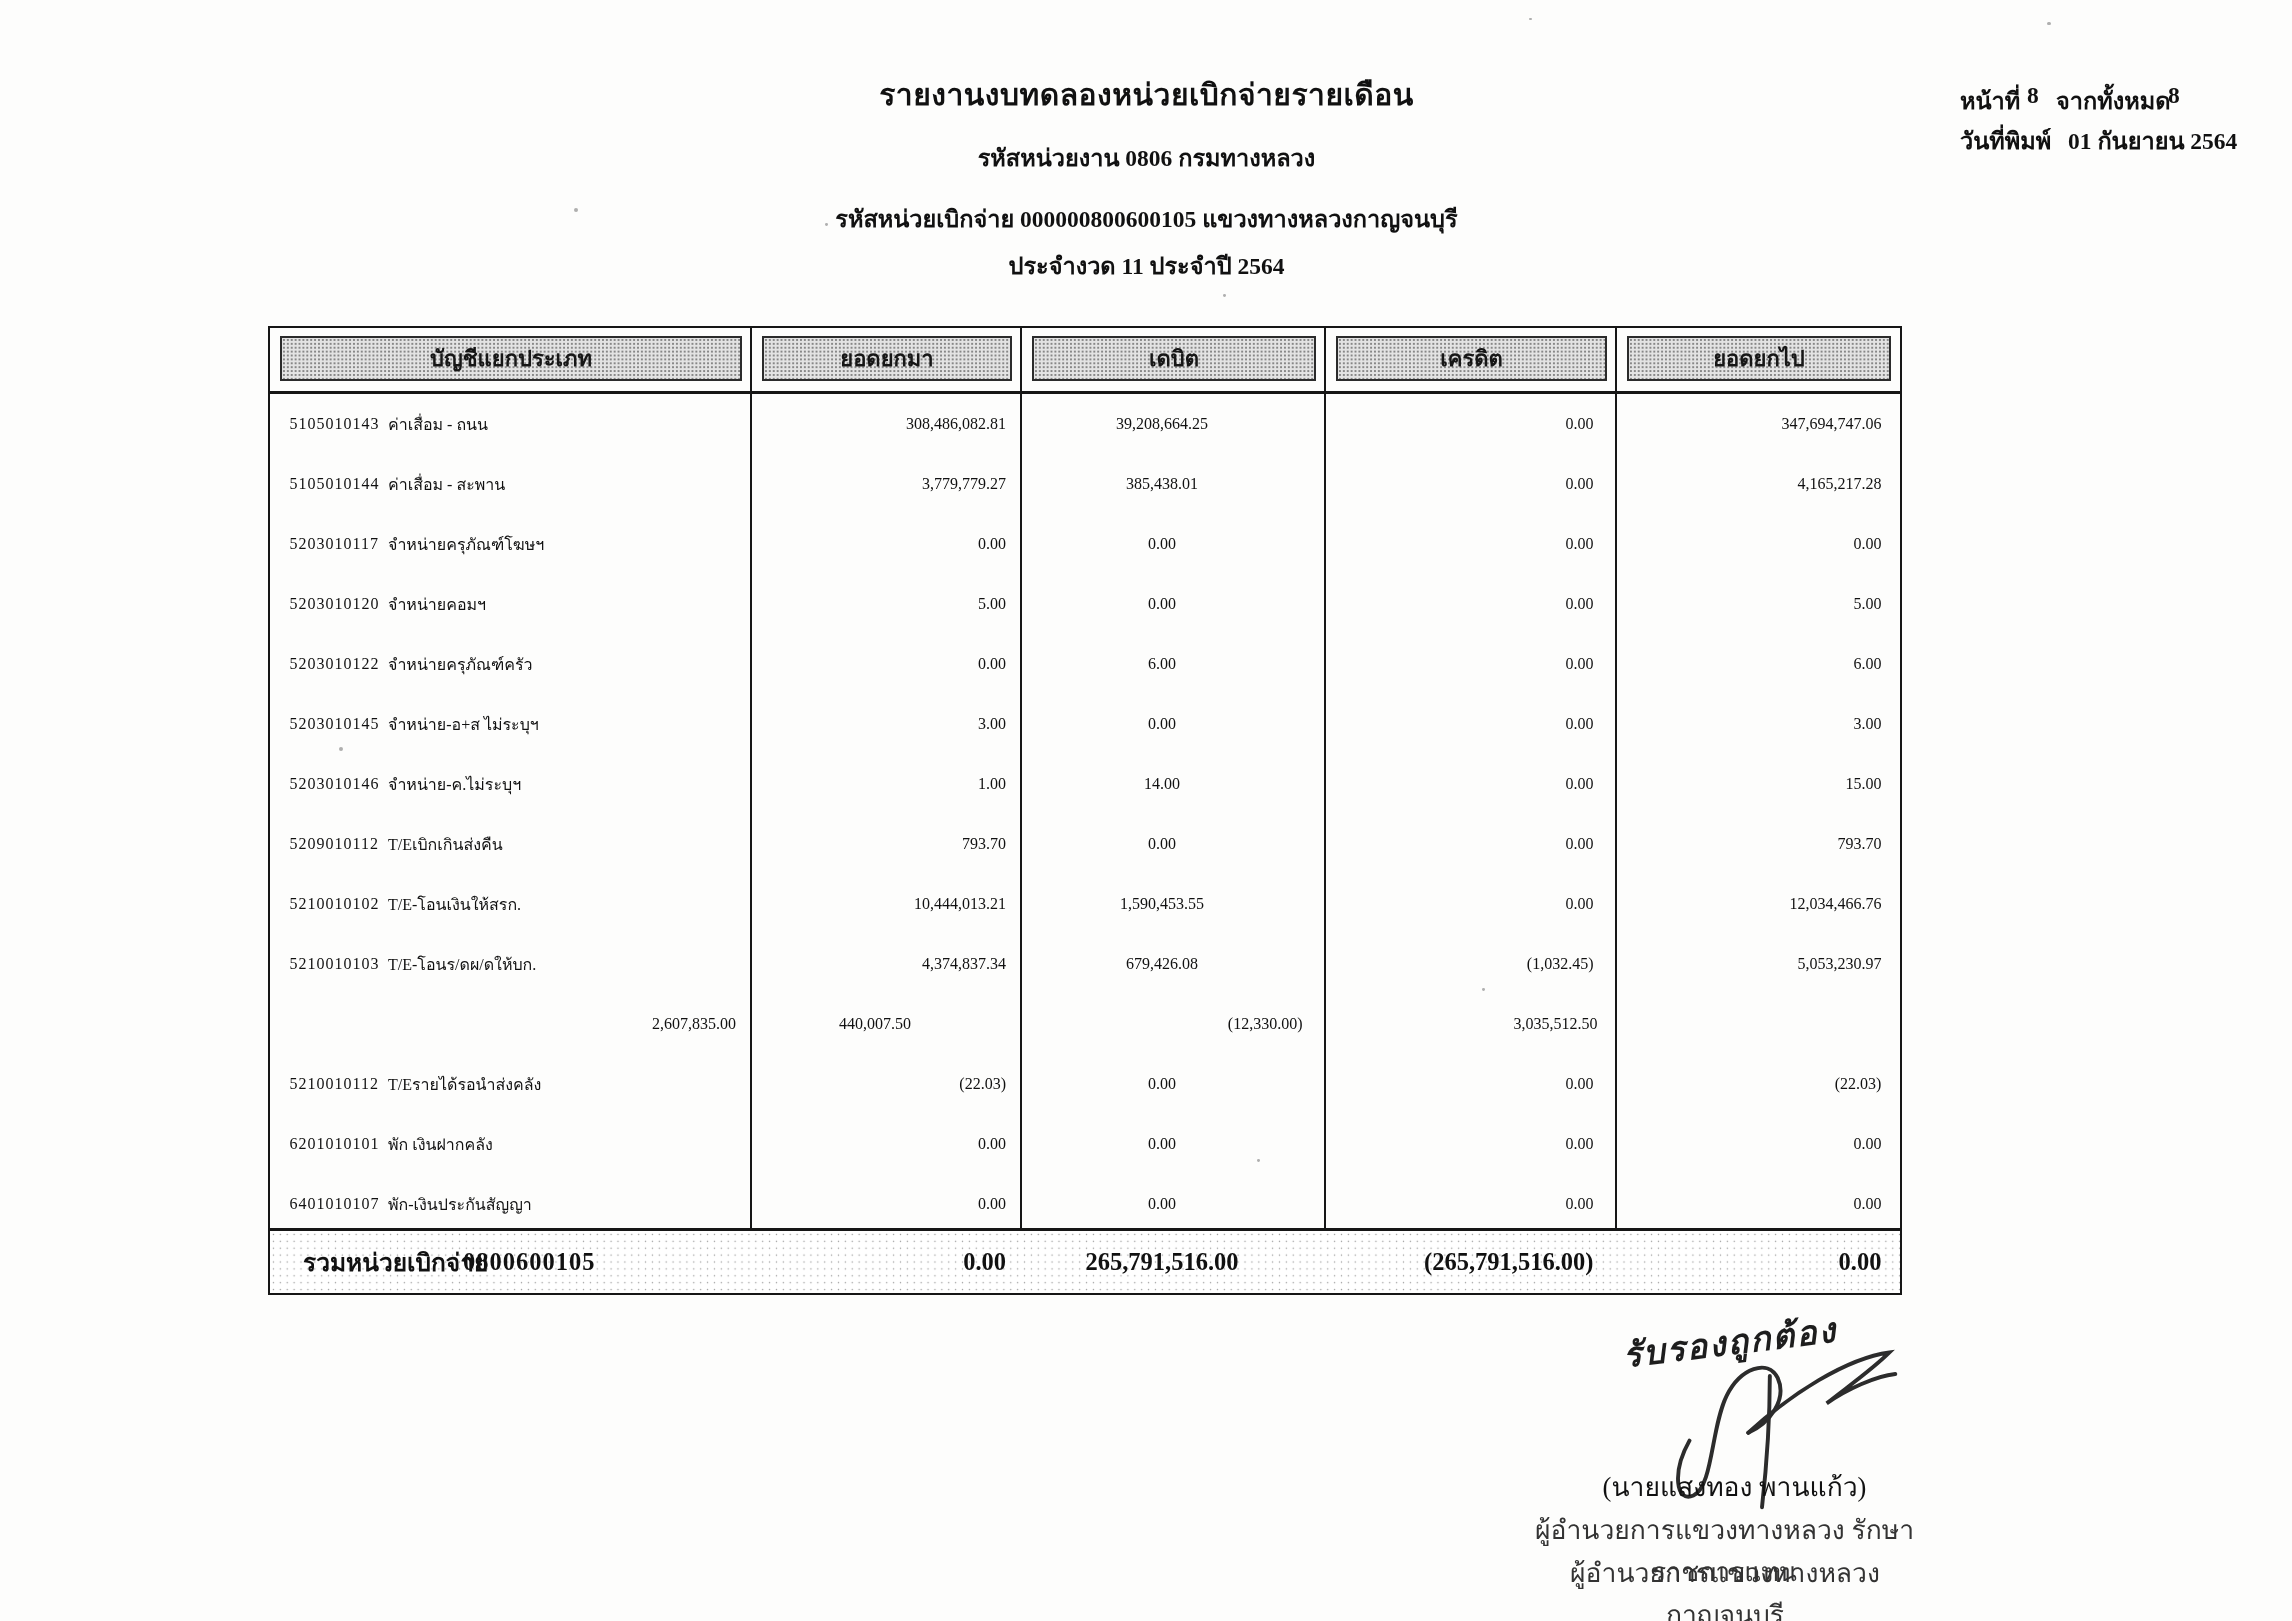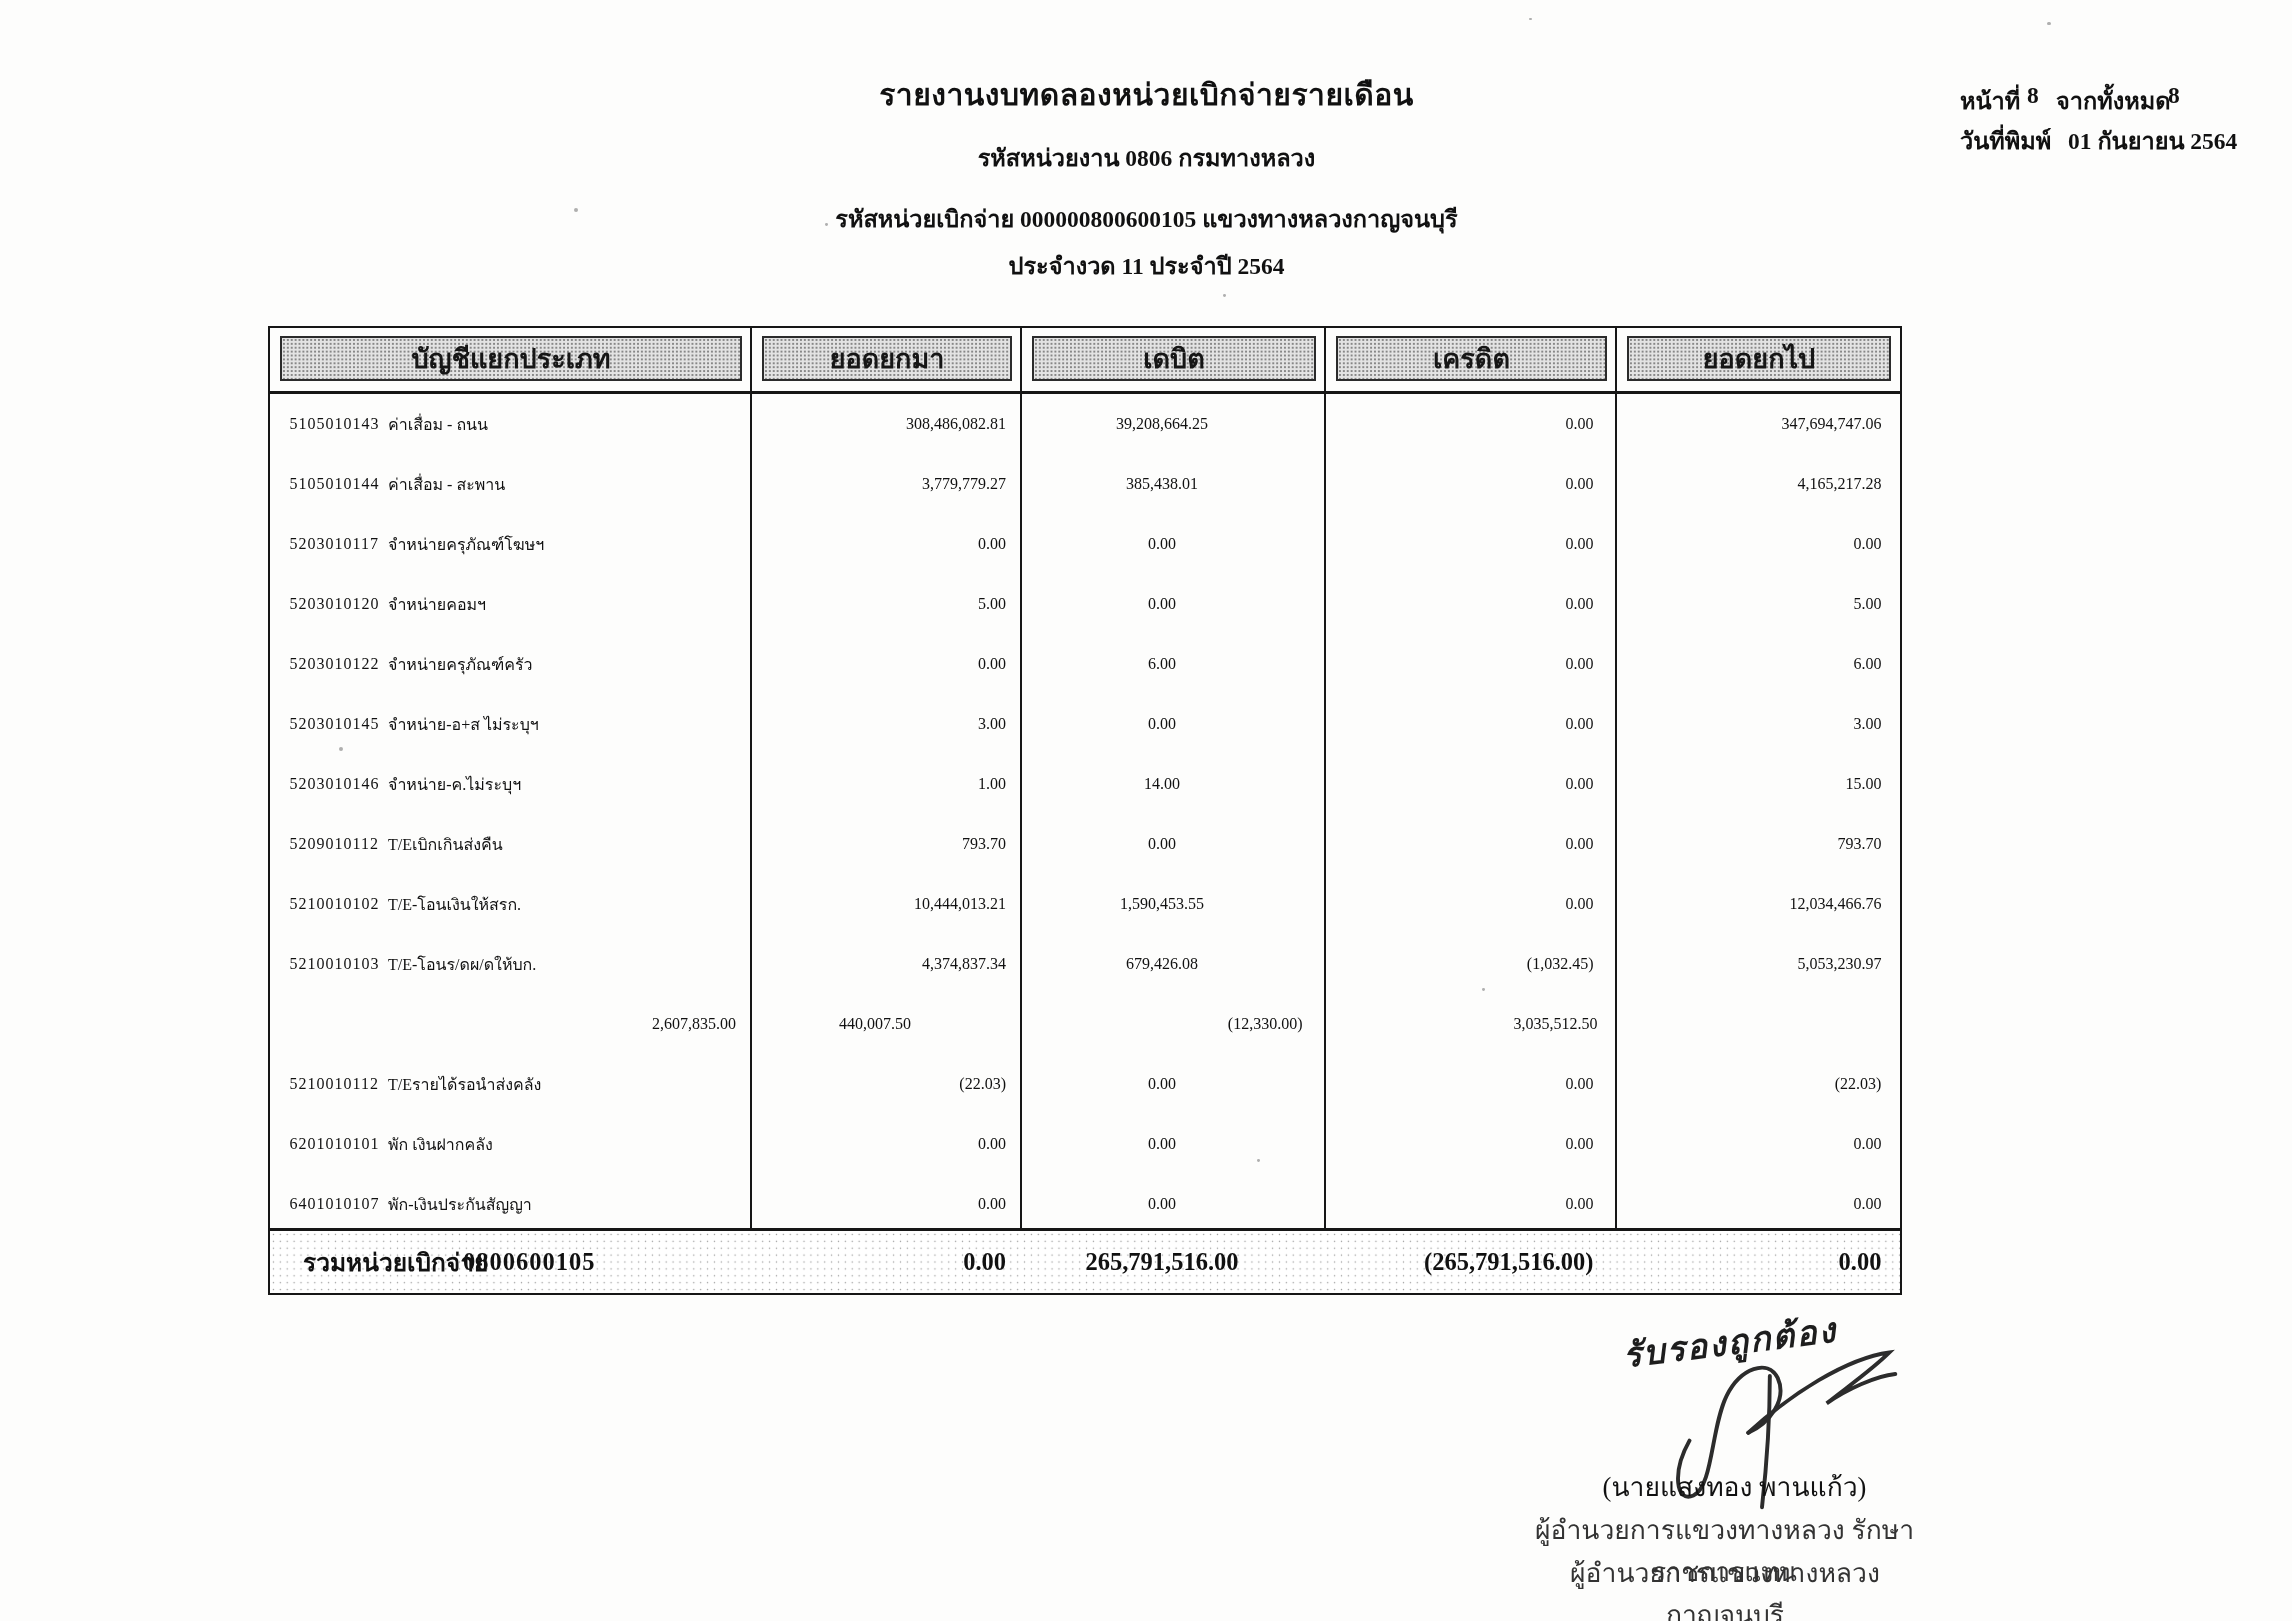--- a/index.html
+++ b/index.html
@@ -32,21 +32,21 @@
   }
   .thead{height:66px;border-bottom:3.9px solid #161616;box-sizing:border-box;}
   .thead .cell{position:relative;}
   .banner{
     position:absolute;left:9.8px;right:9.8px;top:7.8px;bottom:9.8px;
     border:2px solid #2b2b2b;
     background-color:#e3e3e3;
     background-image:radial-gradient(#878787 0.9px, transparent 1px);
     background-size:3.9px 3.9px;
     display:flex;align-items:center;justify-content:center;
-    font-size:27px;font-weight:bold;color:#161616;
+    font-size:22px;font-weight:bold;color:#161616;
   }
   .tbody{position:absolute;top:66px;left:0;right:0;}
   .brow{height:60px;align-items:center;font-size:16px;}
   .acct{position:relative;height:100%;display:flex;align-items:center;}
   .acct .code{margin-left:19.6px;letter-spacing:1px;}
   .acct .aname{position:absolute;left:118px;white-space:nowrap;}
   .num{text-align:right;white-space:nowrap;}
   .n1{padding-right:16px;}
   .n2{padding-right:24px;text-align:center;}
   .n3{padding-right:23.5px;}

